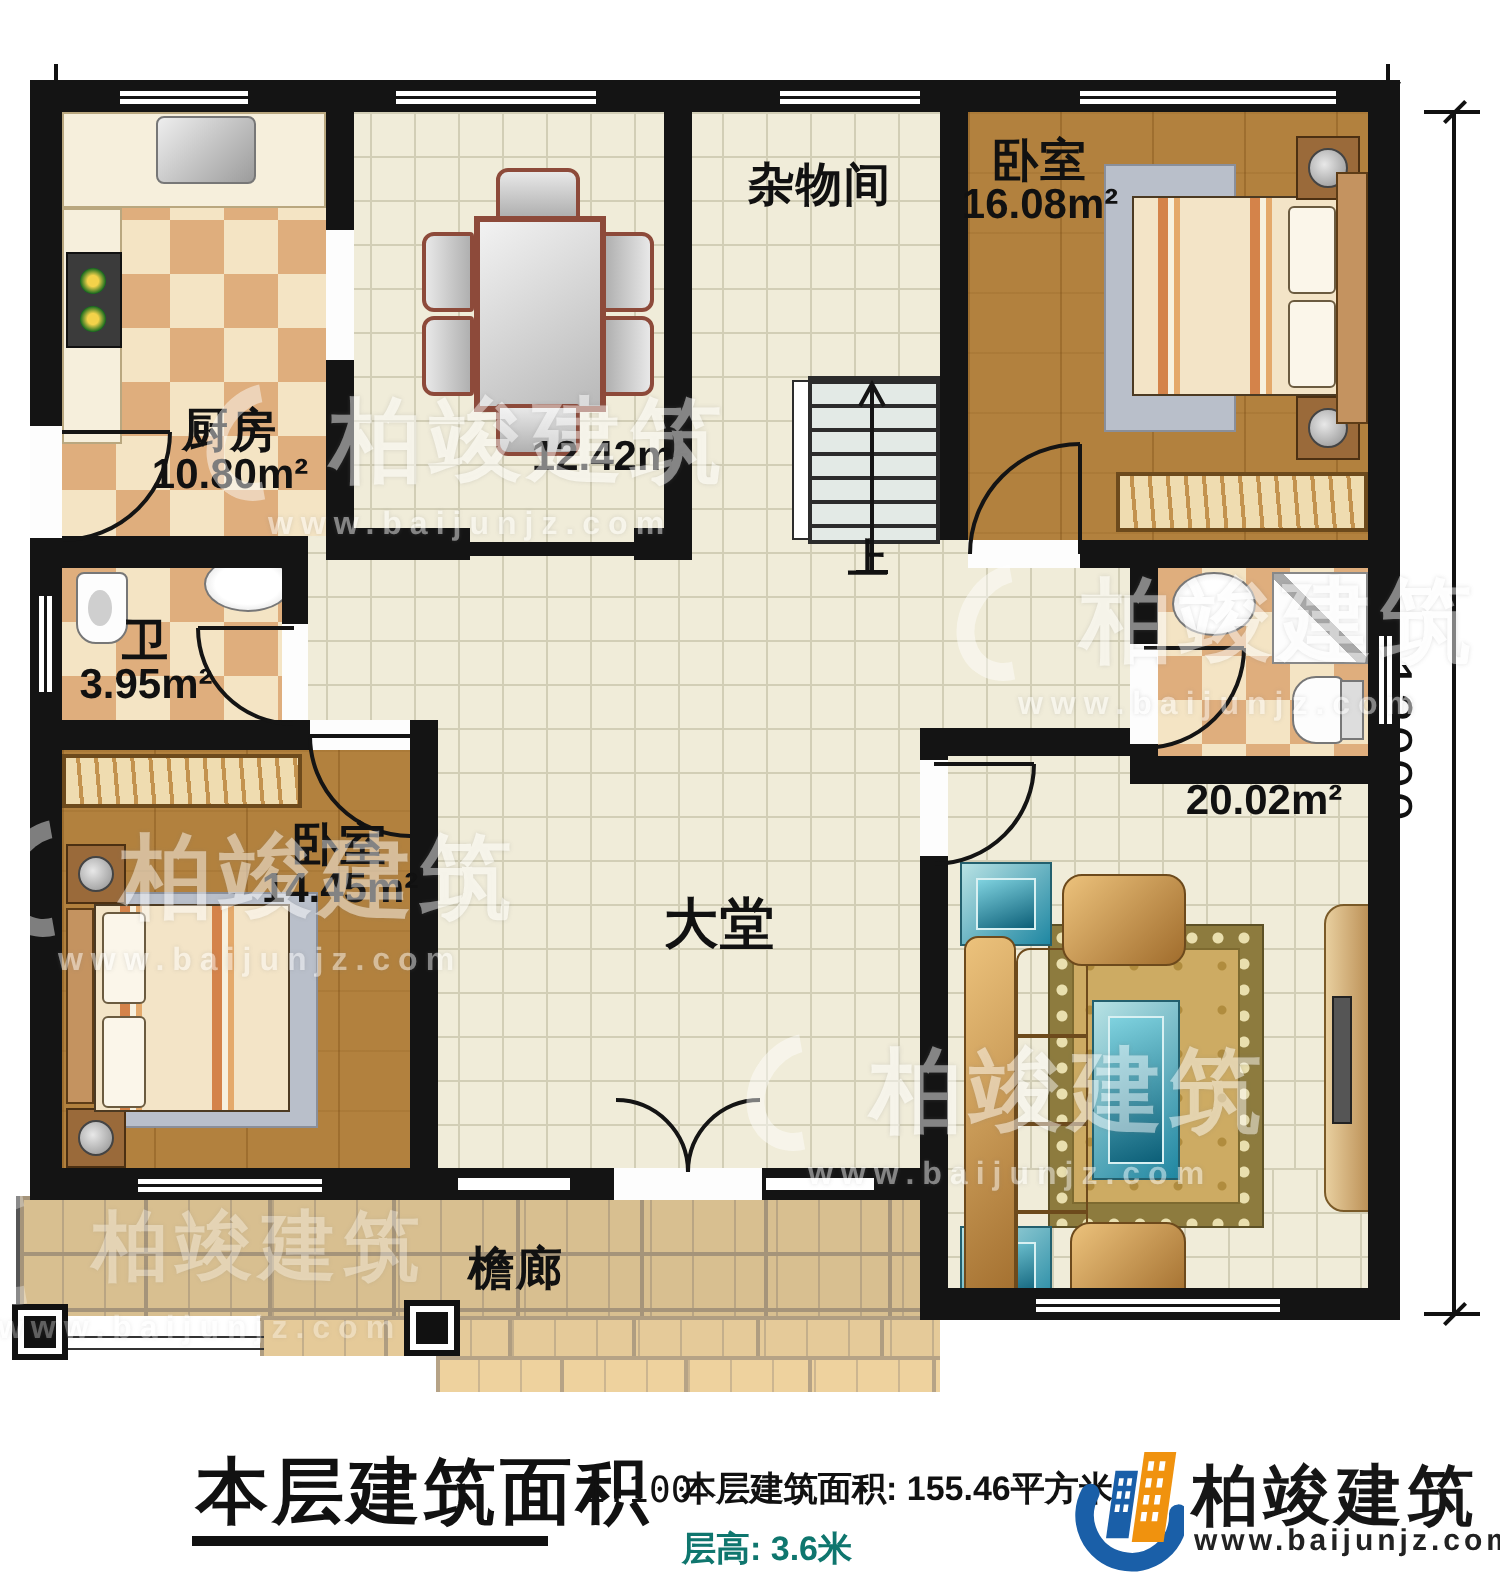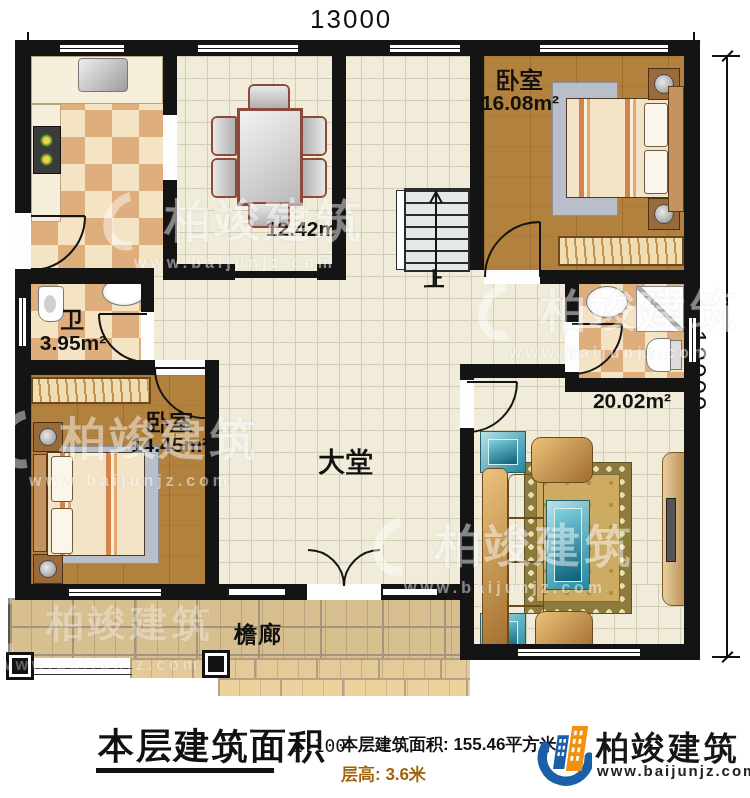--- a/index.html
+++ b/index.html
@@ -62,31 +62,30 @@
   .wm-row{display:flex;align-items:center;gap:8px;justify-content:center;}
   .wm-swoosh{width:34px;height:44px;border:9px solid rgba(255,255,255,.9);border-radius:50%;
     border-top-color:transparent;border-right-color:transparent;transform:rotate(35deg);display:inline-block;}
   .wm-name{font-size:46px;font-weight:900;letter-spacing:4px;}
   .wm-url{font-size:16px;font-weight:bold;letter-spacing:4px;margin-top:2px;}
   
   .f-title{position:absolute;left:98px;top:722px;font-size:36px;font-weight:bold;color:#111;letter-spacing:2px;z-index:70;}
   .f-underline{position:absolute;left:96px;top:768px;width:178px;height:5px;background:#111;z-index:70;}
   .f-scale{position:absolute;left:292px;top:735px;font-size:18px;color:#111;z-index:70;font-family:"DejaVu Sans Mono",monospace;}
   .f-info1{position:absolute;left:341px;top:733px;font-size:17px;font-weight:bold;color:#111;z-index:70;}
-  .f-info2{position:absolute;left:341px;top:763px;font-size:17px;font-weight:bold;color:#a16207;z-index:70;}
+  .f-info2{position:absolute;left:341px;top:763px;font-size:17px;font-weight:bold;color:#0f766e;z-index:70;}
   .brand-name{position:absolute;left:596px;top:726px;font-size:33px;font-weight:900;color:#161616;letter-spacing:3px;z-index:70;}
   .brand-url{position:absolute;left:597px;top:762px;font-size:15px;font-weight:bold;color:#222;letter-spacing:2px;z-index:70;}
   svg.overlay{position:absolute;left:0;top:0;z-index:40;pointer-events:none;}
 </style>
 </head>
 <body>
 
 <div id="stage">
 
-  <div class="dimtext" style="left:310px;top:4px;">13000</div>
   <div class="dimline" style="left:28px;top:46px;width:667px;height:2px;"></div>
   <div class="abs" style="left:27px;top:32px;width:2px;height:28px;background:#111;z-index:11;"></div>
   <div class="abs" style="left:693px;top:32px;width:2px;height:28px;background:#111;z-index:11;"></div>
   <div class="tick" style="left:21px;top:45px;transform:rotate(-45deg);"></div>
   <div class="tick" style="left:687px;top:45px;transform:rotate(-45deg);"></div>
 
   <div class="dimtext" style="left:712px;top:330px;transform:rotate(90deg);transform-origin:left top;">12000</div>
   <div class="dimline" style="left:726px;top:56px;width:2px;height:602px;"></div>
   <div class="abs" style="left:712px;top:55px;width:28px;height:2px;background:#111;z-index:11;"></div>
   <div class="abs" style="left:712px;top:656px;width:28px;height:2px;background:#111;z-index:11;"></div>
@@ -230,36 +229,43 @@
       <path d="M 517 382 A 50 50 0 0 1 467 432"></path>
         <line x1="467" y1="382" x2="517" y2="382"></line>
       <path d="M 308 550 A 36 36 0 0 1 344 586"></path>
       <path d="M 380 550 A 36 36 0 0 0 344 586"></path>
       <line x1="436" y1="194" x2="436" y2="286"></line>
       <polyline points="430,203 436,192 442,203"></polyline>
       <line x1="428" y1="286" x2="444" y2="286"></line>
     </g>
   </svg>
 
+  <div class="room-label" style="left:55px;top:203px;width:120px;">
+    <div class="rn">厨房</div>
+    <div class="ra">10.80m²</div>
+  </div>
   <div class="room-label" style="left:250px;top:218px;width:110px;">
     <div class="ra">12.42m²</div>
+  </div>
+  <div class="room-label" style="left:360px;top:80px;width:100px;">
+    <div class="rn">杂物间</div>
   </div>
   <div class="room-label" style="left:472px;top:68px;width:96px;">
     <div class="rn">卧室</div>
     <div class="ra">16.08m²</div>
   </div>
   <div class="room-label" style="left:30px;top:308px;width:86px;">
     <div class="rn">卫</div>
     <div class="ra">3.95m²</div>
   </div>
   <div class="room-label" style="left:120px;top:410px;width:100px;">
     <div class="rn">卧室</div>
     <div class="ra">14.45m²</div>
   </div>
-  <div class="room-label" style="left:310px;top:448px;width:72px;">
+  <div class="room-label" style="left:324px;top:448px;width:72px;">
     <div class="rn" style="font-size:27px;">大堂</div>
   </div>
   <div class="room-label" style="left:580px;top:390px;width:104px;">
     <div class="ra">20.02m²</div>
   </div>
   <div class="room-label" style="left:222px;top:622px;width:72px;">
     <div class="rn">檐廊</div>
   </div>
   <div class="small-label" style="left:424px;top:266px;z-index:50;">上</div>
 

